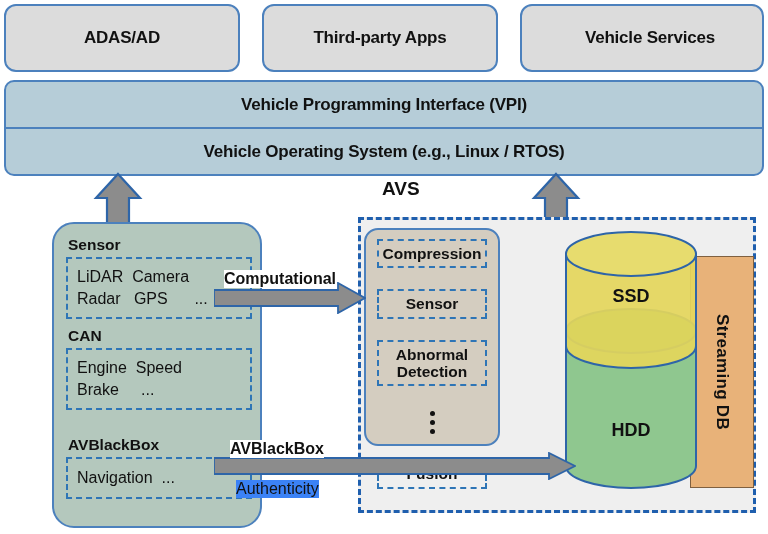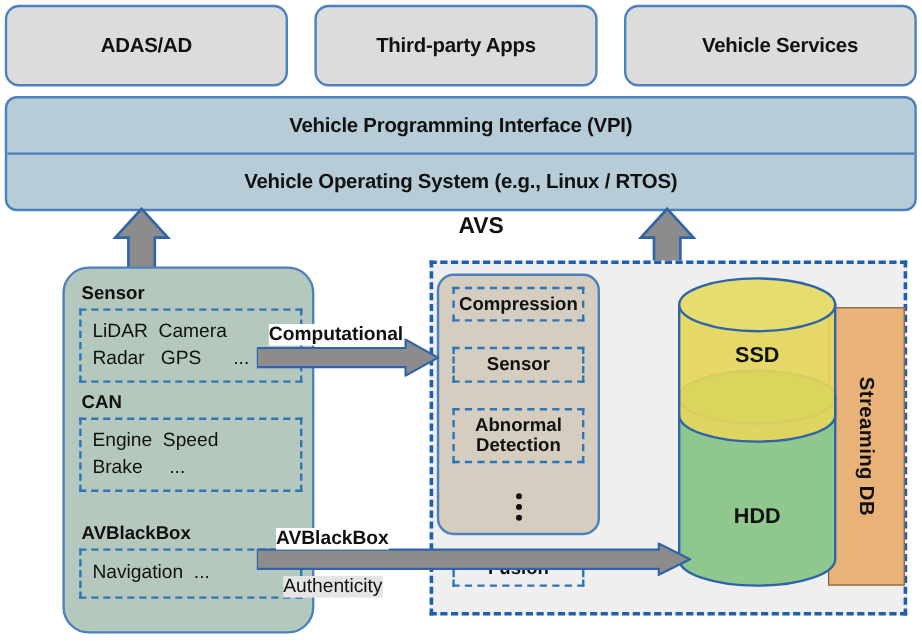--- a/index.html
+++ b/index.html
@@ -158,21 +158,21 @@
   .flow-label {
     font-weight: bold;
     font-size: 16px;
     color: #111111;
     background: #ffffff;
     white-space: nowrap;
   }
   .flow-sublabel {
     font-size: 16px;
     color: #111111;
-    background: #e5e5e5;
+    background: #3b82f6;
     white-space: nowrap;
   }
 </style>
 </head>
 <body>
 
 <div id="canvas">
 
   <div class="abs app-box" style="left:4px; top:4px; width:236px; height:68px;">
     <span>ADAS/AD</span>

